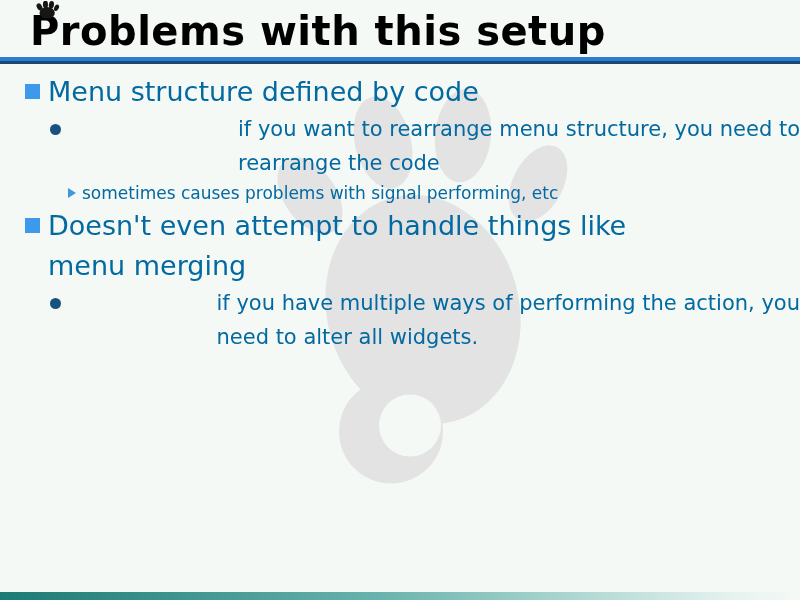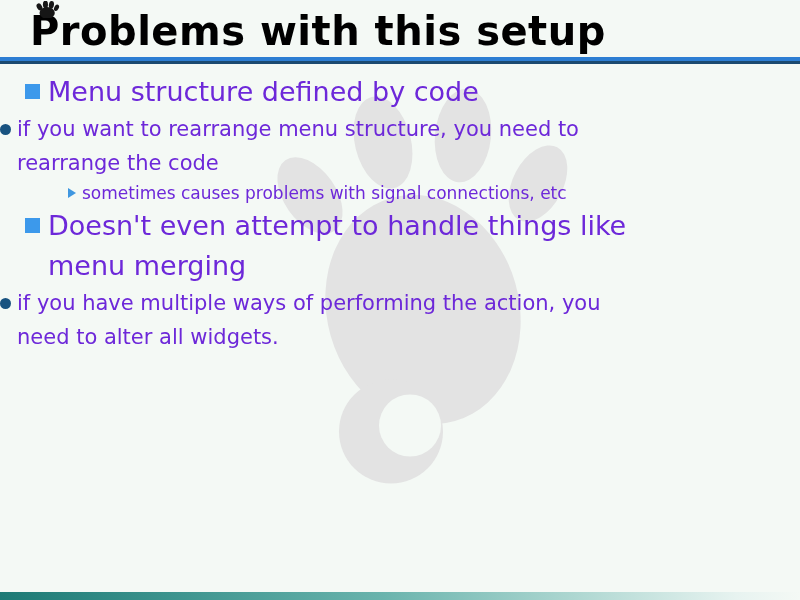--- a/index.html
+++ b/index.html
@@ -31,28 +31,28 @@
     line-height: 1.18; letter-spacing: 0.5px;
     white-space: nowrap;
   }
   .divider { width: 800px; height: 7px; }
   .divider .d-top    { height: 4px; background: #2d7ed3; }
   .divider .d-bottom { height: 3px; background: #1b4a70; }
 
   
   .content { position: relative; z-index: 1; padding-top: 8px; }
   .item { display: flex; align-items: flex-start; }
-  .item .txt { white-space: pre-line; color: #6d28d9; }
+  .item .txt { white-space: pre-line; color: #0369a1; }
 
   .lvl1 { padding-left: 25px; font-size: 27px; line-height: 40px; }
   .lvl1 .marker {
     flex: 0 0 auto; width: 15px; height: 15px;
     background: #3c99eb; margin: 12px 8px 0 0;
   }
-  .lvl2 { font-size: 21px; line-height: 34px; }
+  .lvl2 { padding-left: 50px; font-size: 21px; line-height: 34px; justify-content: space-between; }
   .lvl2 .marker {
     flex: 0 0 auto; width: 11px; height: 11px; border-radius: 50%;
     background: #185380; margin: 12px 6px 0 0;
   }
   .lvl3 { padding-left: 68px; font-size: 17px; line-height: 26px; }
   .lvl3 .marker {
     flex: 0 0 auto; width: 0; height: 0;
     border-left: 8px solid #3f97e0;
     border-top: 5px solid transparent;
     border-bottom: 5px solid transparent;
@@ -110,21 +110,21 @@
     </div>
 
     <div class="item lvl2">
       <span class="marker"></span>
       <span class="txt">if you want to rearrange menu structure, you need to
 rearrange the code</span>
     </div>
 
     <div class="item lvl3">
       <span class="marker"></span>
-      <span class="txt">sometimes causes problems with signal connections, etc</span>
+      <span class="txt">sometimes causes problems with signal performing, etc</span>
     </div>
 
 
     <div class="item lvl1">
       <span class="marker"></span>
       <span class="txt">Doesn't even attempt to handle things like
 menu merging</span>
     </div>
 
     <div class="item lvl2">

